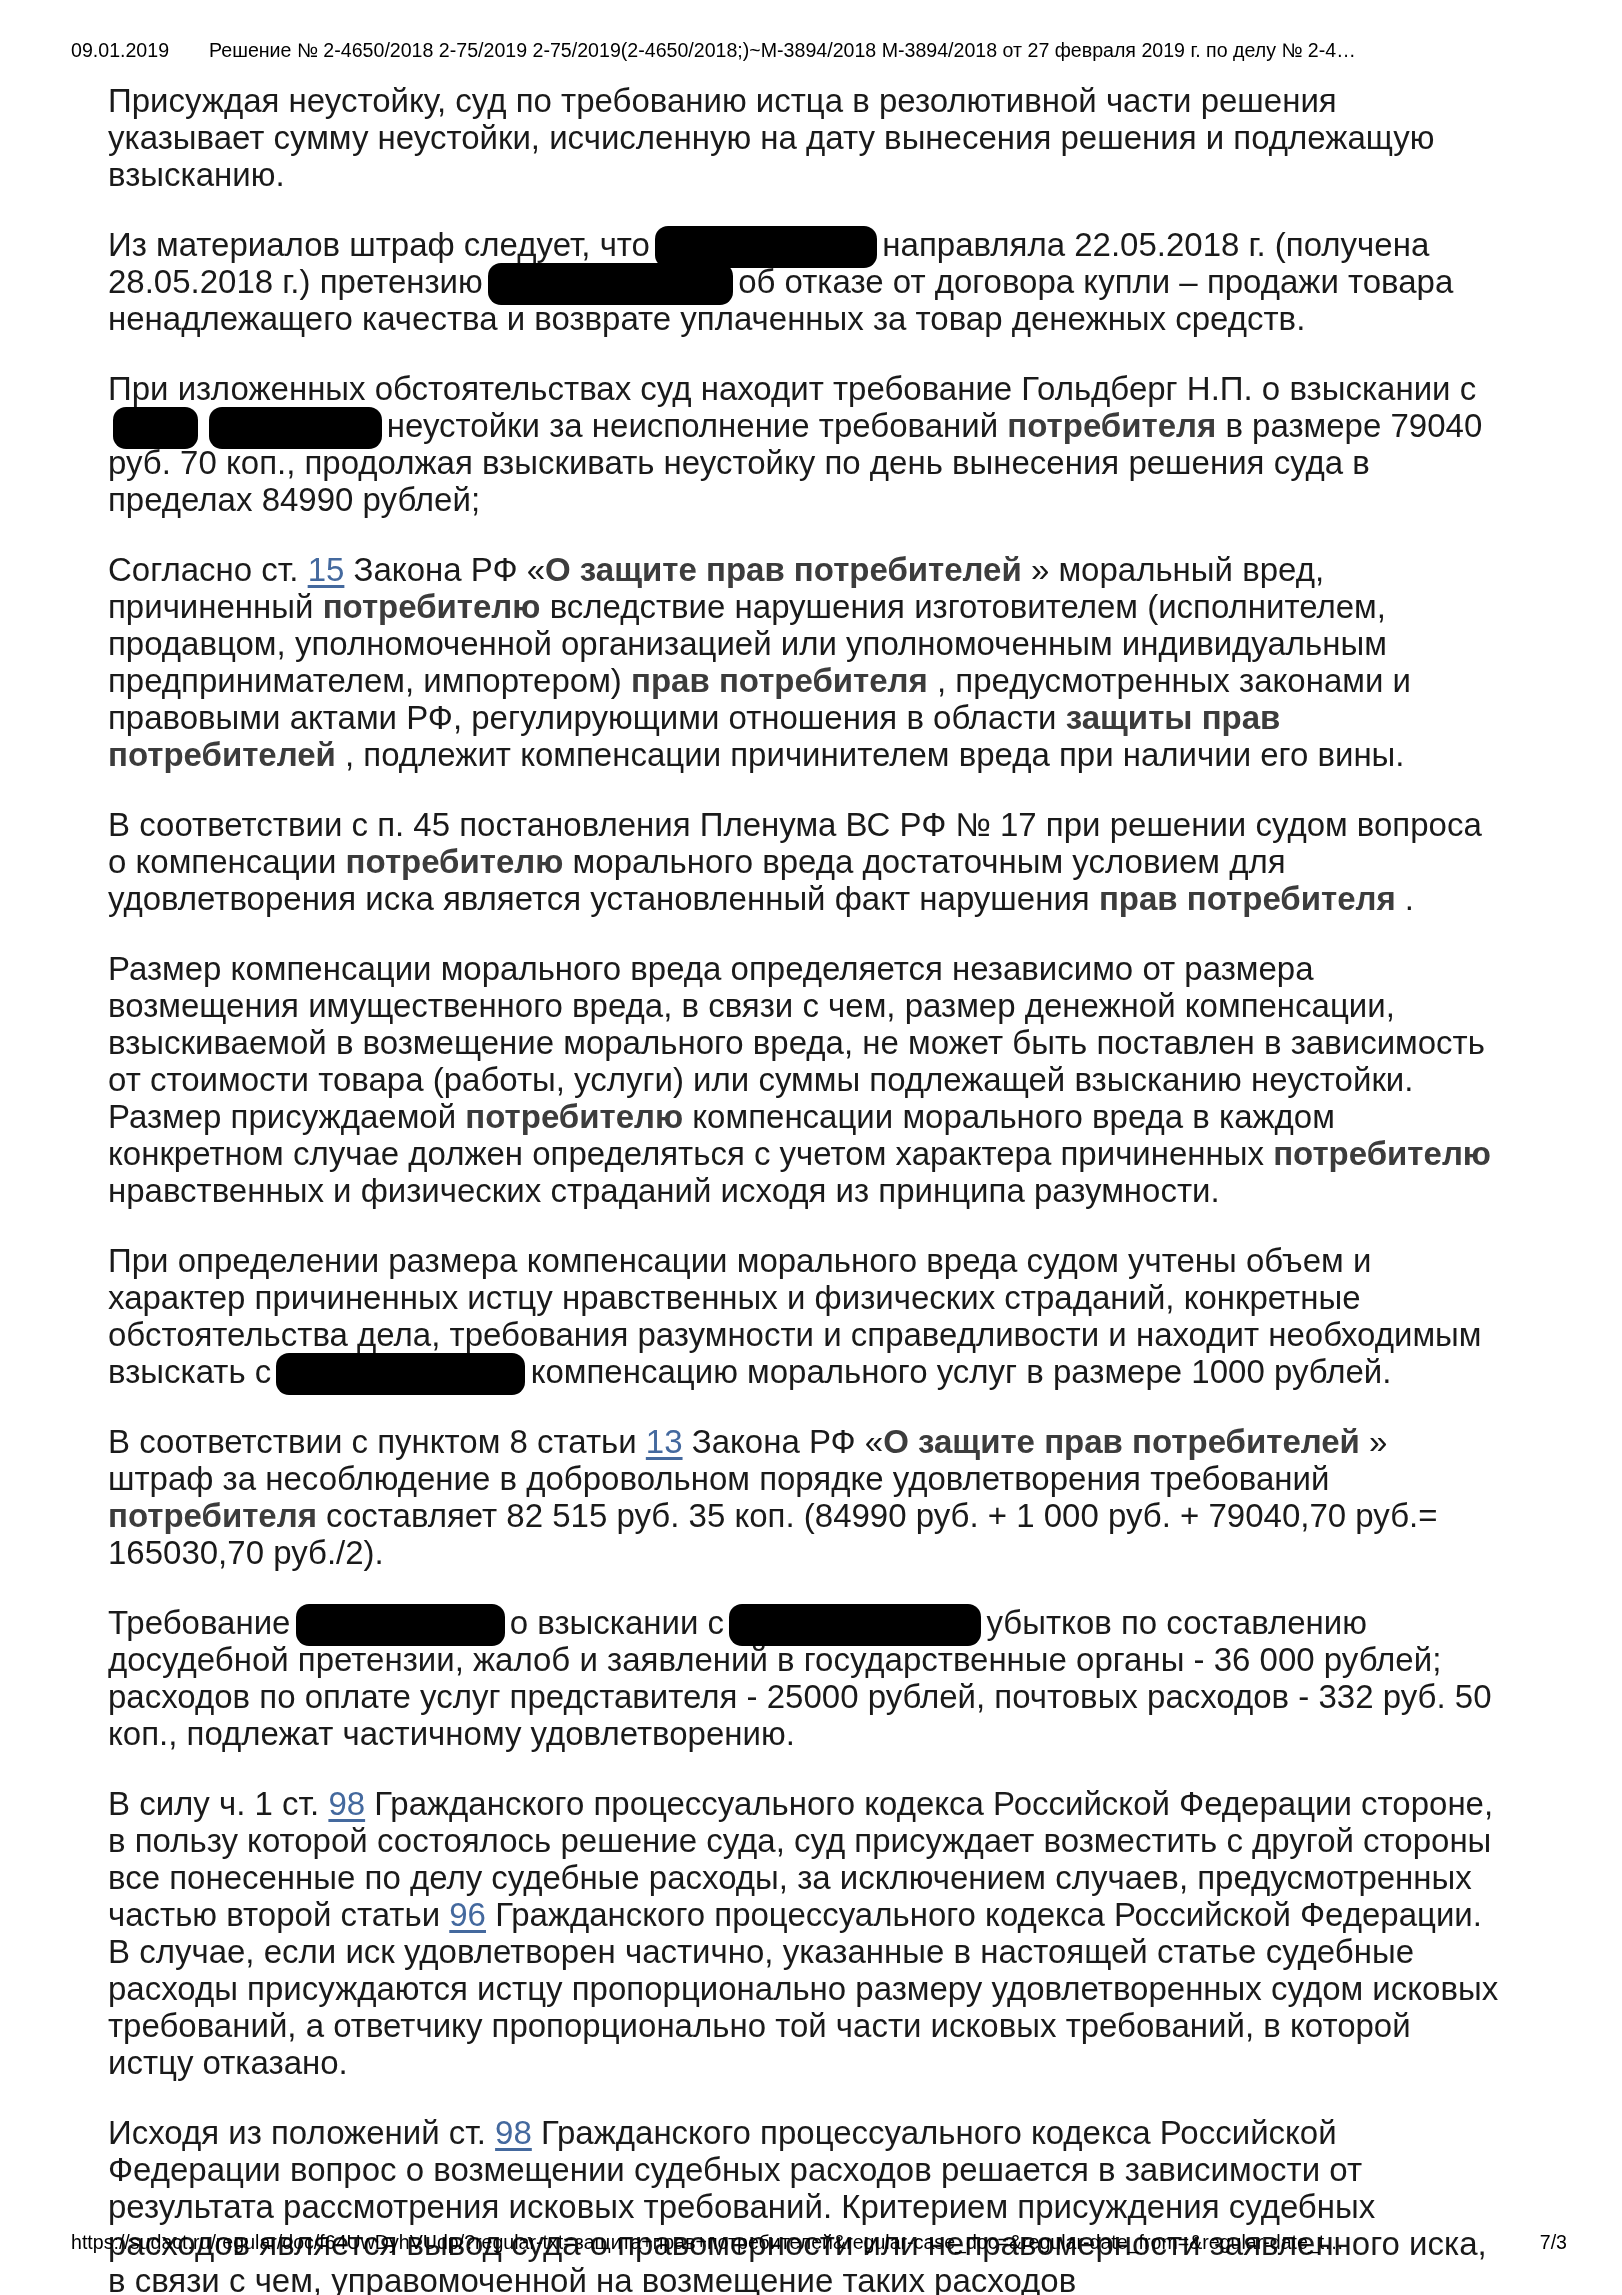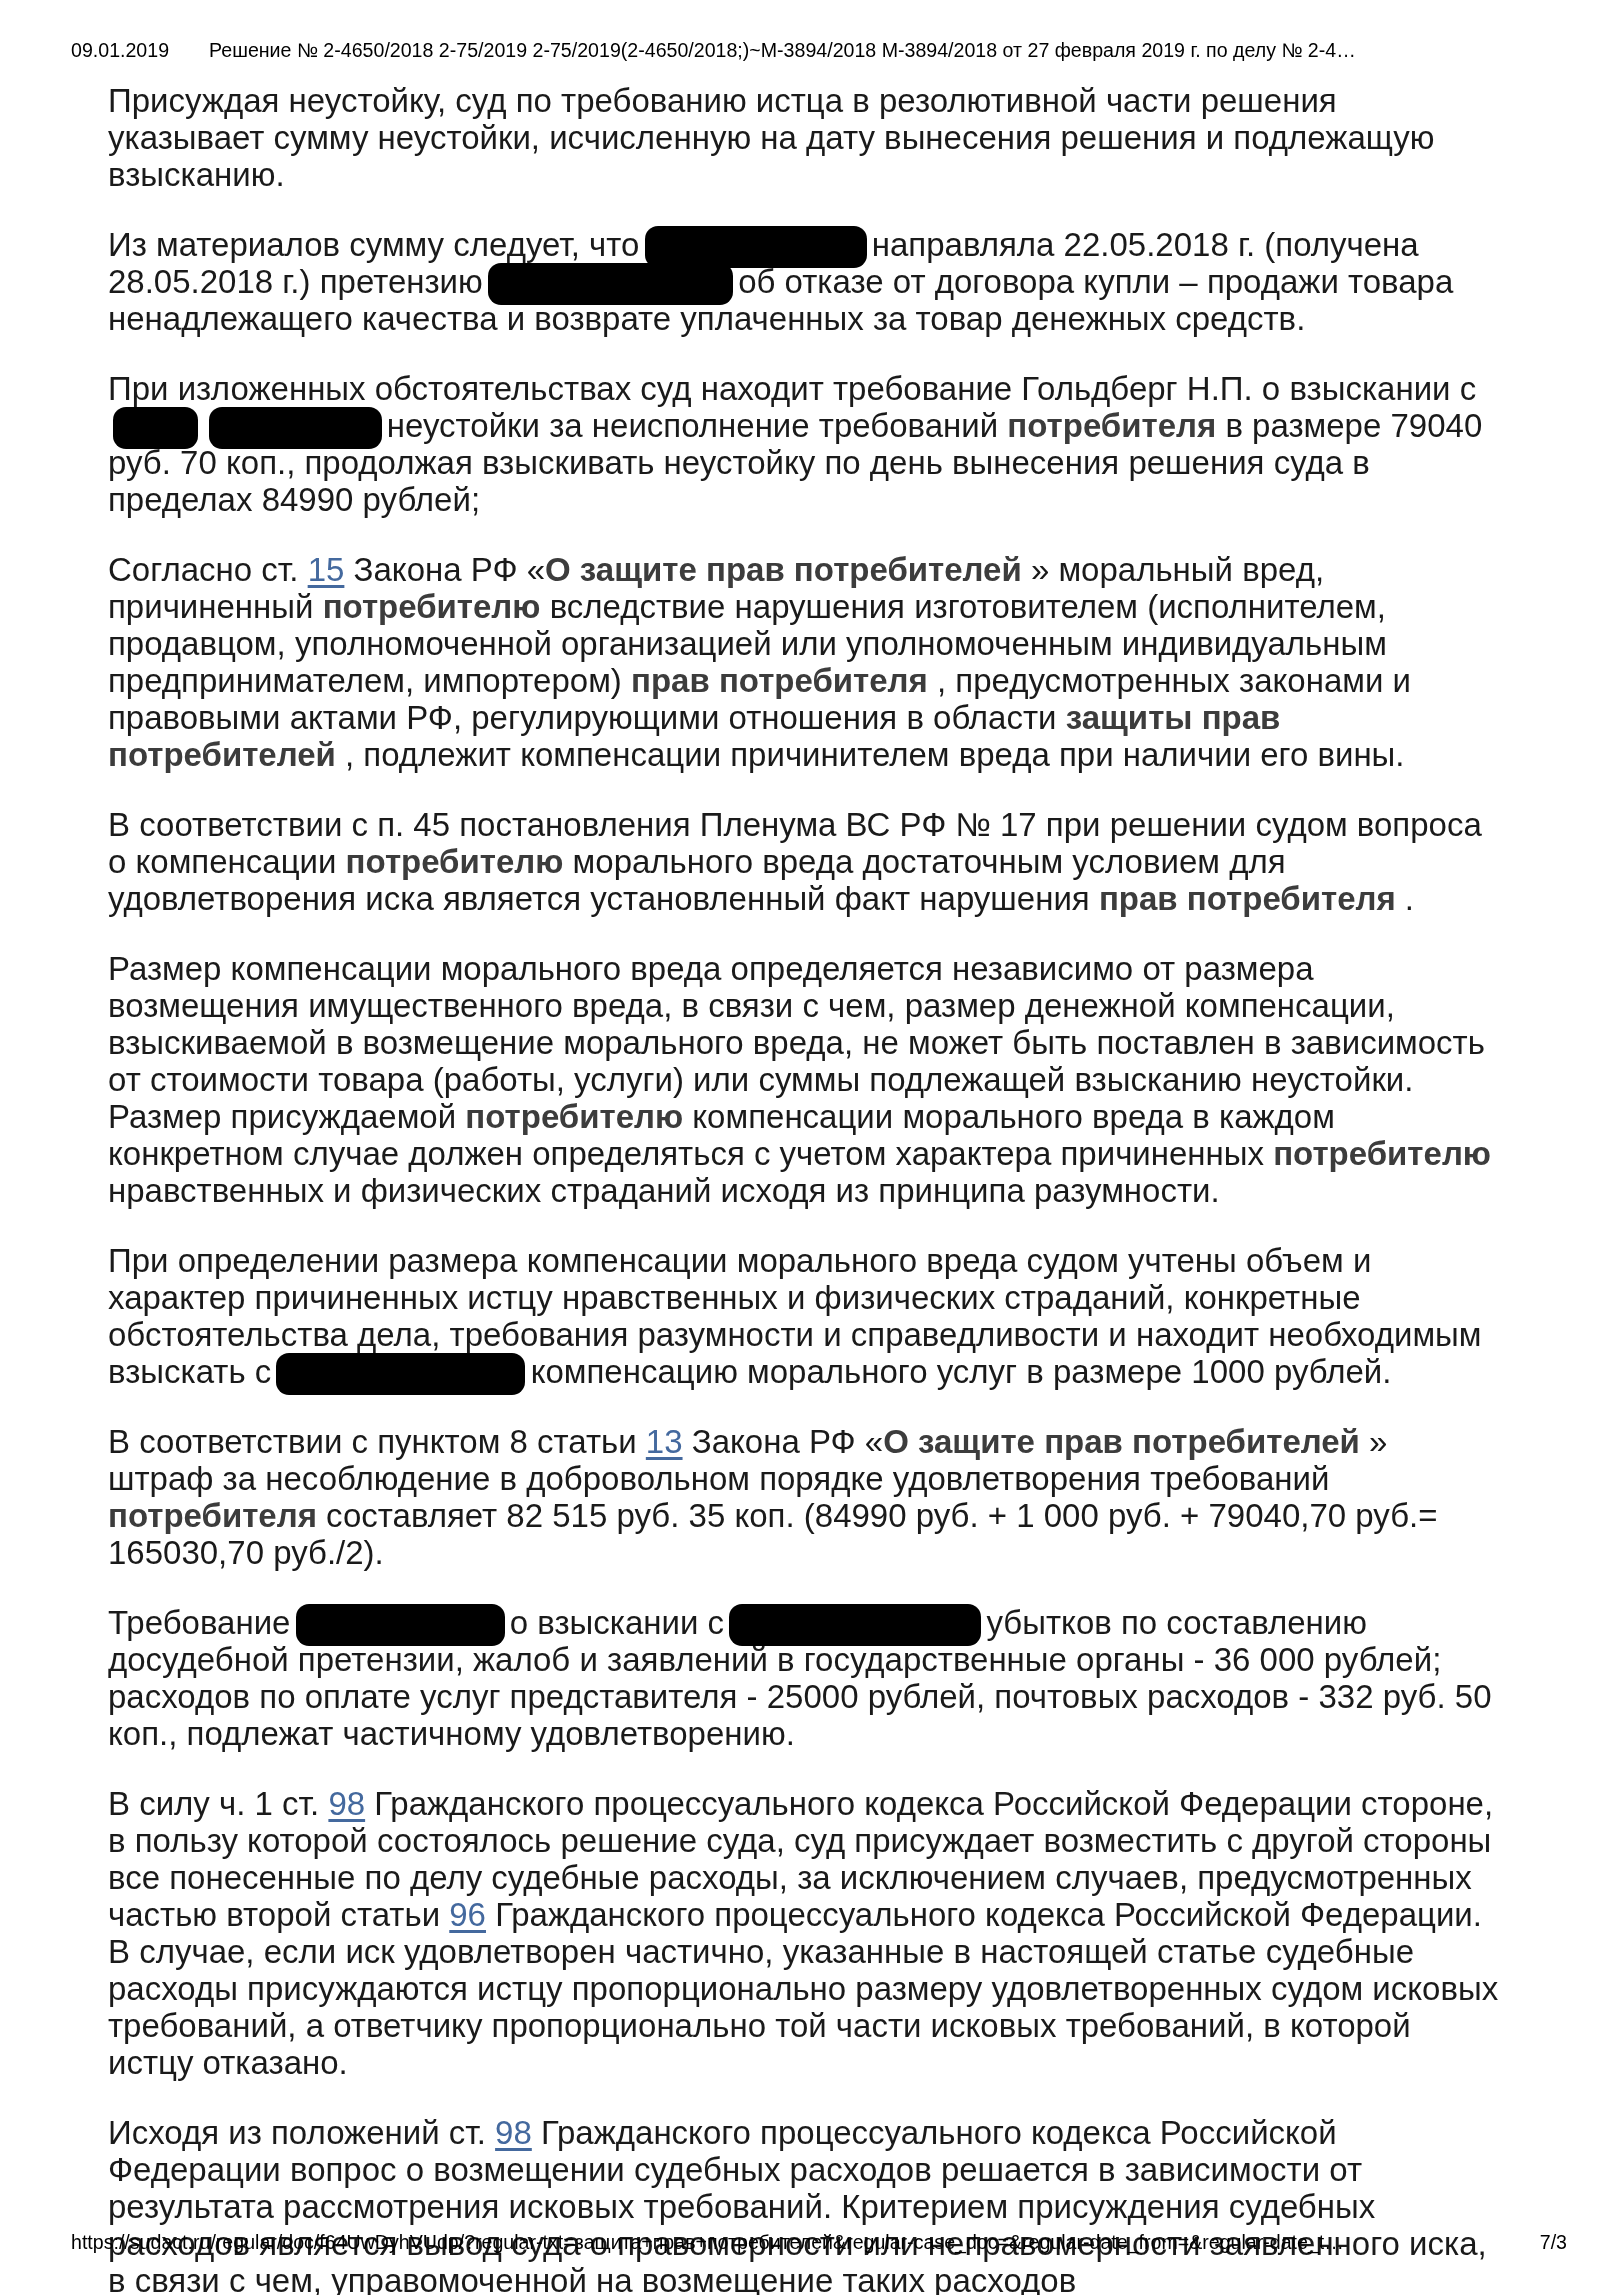--- a/index.html
+++ b/index.html
@@ -39,21 +39,21 @@
 </head>
 <body>
 
 <div class="header">
   <span class="header-date">09.01.2019</span>
   <span class="header-title">Решение № 2-4650/2018 2-75/2019 2-75/2019(2-4650/2018;)~М-3894/2018 М-3894/2018 от 27 февраля 2019 г. по делу № 2-4…</span>
 </div>
 
 <div class="doc">
     <p><span>Присуждая неустойку, суд по требованию истца в резолютивной части решения указывает сумму неустойки, исчисленную на дату вынесения решения и подлежащую взысканию.</span></p>
-    <p><span>Из материалов сумму следует, что</span><span class="redact" style="width: 222px;"></span><span>направляла 22.05.2018 г. (получена 28.05.2018 г.) претензию</span><span class="redact" style="width: 245px;"></span><span>об отказе от договора купли – продажи товара ненадлежащего качества и возврате уплаченных за товар денежных средств.</span></p>
+    <p><span>Из материалов штраф следует, что</span><span class="redact" style="width: 222px;"></span><span>направляла 22.05.2018 г. (получена 28.05.2018 г.) претензию</span><span class="redact" style="width: 245px;"></span><span>об отказе от договора купли – продажи товара ненадлежащего качества и возврате уплаченных за товар денежных средств.</span></p>
     <p><span>При изложенных обстоятельствах суд находит требование Гольдберг Н.П. о взыскании с</span><span class="redact" style="width: 85px;"></span><span class="redact" style="width: 173px;"></span><span>неустойки за неисполнение требований </span><b class="hl">потребителя</b><span> в размере 79040 руб. 70 коп., продолжая взыскивать неустойку по день вынесения решения суда в пределах 84990 рублей;</span></p>
     <p><span>Согласно ст. </span><a class="lnk">15</a><span> Закона РФ «</span><b class="hl">О защите прав потребителей</b><span> » моральный вред, причиненный </span><b class="hl">потребителю</b><span> вследствие нарушения изготовителем (исполнителем, продавцом, уполномоченной организацией или уполномоченным индивидуальным предпринимателем, импортером) </span><b class="hl">прав потребителя</b><span> , предусмотренных законами и правовыми актами РФ, регулирующими отношения в области </span><b class="hl">защиты прав потребителей</b><span> , подлежит компенсации причинителем вреда при наличии его вины.</span></p>
     <p><span>В соответствии с п. 45 постановления Пленума ВС РФ № 17 при решении судом вопроса о компенсации </span><b class="hl">потребителю</b><span> морального вреда достаточным условием для удовлетворения иска является установленный факт нарушения </span><b class="hl">прав потребителя</b><span> .</span></p>
     <p><span>Размер компенсации морального вреда определяется независимо от размера возмещения имущественного вреда, в связи с чем, размер денежной компенсации, взыскиваемой в возмещение морального вреда, не может быть поставлен в зависимость от стоимости товара (работы, услуги) или суммы подлежащей взысканию неустойки. Размер присуждаемой </span><b class="hl">потребителю</b><span> компенсации морального вреда в каждом конкретном случае должен определяться с учетом характера причиненных </span><b class="hl">потребителю</b><span> нравственных и физических страданий исходя из принципа разумности.</span></p>
     <p><span>При определении размера компенсации морального вреда судом учтены объем и характер причиненных истцу нравственных и физических страданий, конкретные обстоятельства дела, требования разумности и справедливости и находит необходимым взыскать с</span><span class="redact" style="width: 249px;"></span><span>компенсацию морального услуг в размере 1000 рублей.</span></p>
     <p><span>В соответствии с пунктом 8 статьи </span><a class="lnk">13</a><span> Закона РФ «</span><b class="hl">О защите прав потребителей</b><span> » штраф за несоблюдение в добровольном порядке удовлетворения требований </span><b class="hl">потребителя</b><span> составляет 82 515 руб. 35 коп. (84990 руб. + 1 000 руб. + 79040,70 руб.= 165030,70 руб./2).</span></p>
     <p><span>Требование</span><span class="redact" style="width: 209px;"></span><span>о взыскании с</span><span class="redact" style="width: 252px;"></span><span>убытков по составлению досудебной претензии, жалоб и заявлений в государственные органы - 36 000 рублей; расходов по оплате услуг представителя - 25000 рублей, почтовых расходов - 332 руб. 50 коп., подлежат частичному удовлетворению.</span></p>
     <p><span>В силу ч. 1 ст. </span><a class="lnk">98</a><span> Гражданского процессуального кодекса Российской Федерации стороне, в пользу которой состоялось решение суда, суд присуждает возместить с другой стороны все понесенные по делу судебные расходы, за исключением случаев, предусмотренных частью второй статьи </span><a class="lnk">96</a><span> Гражданского процессуального кодекса Российской Федерации. В случае, если иск удовлетворен частично, указанные в настоящей статье судебные расходы присуждаются истцу пропорционально размеру удовлетворенных судом исковых требований, а ответчику пропорционально той части исковых требований, в которой истцу отказано.</span></p>
     <p><span>Исходя из положений ст. </span><a class="lnk">98</a><span> Гражданского процессуального кодекса Российской Федерации вопрос о возмещении судебных расходов решается в зависимости от результата рассмотрения исковых требований. Критерием присуждения судебных расходов является вывод суда о правомерности или неправомерности заявленного иска, в связи с чем, управомоченной на возмещение таких расходов</span></p>
   </div>

